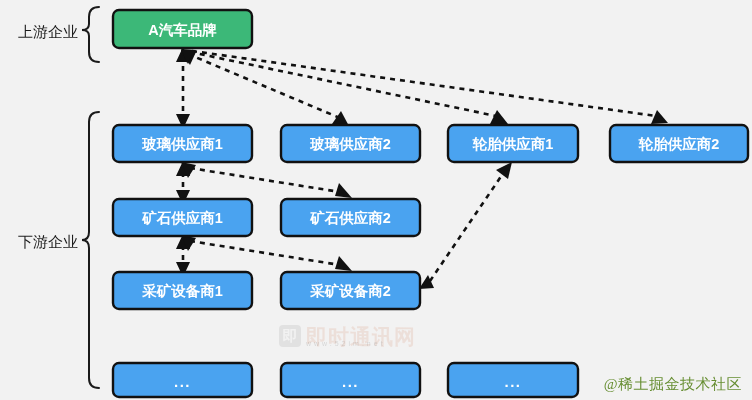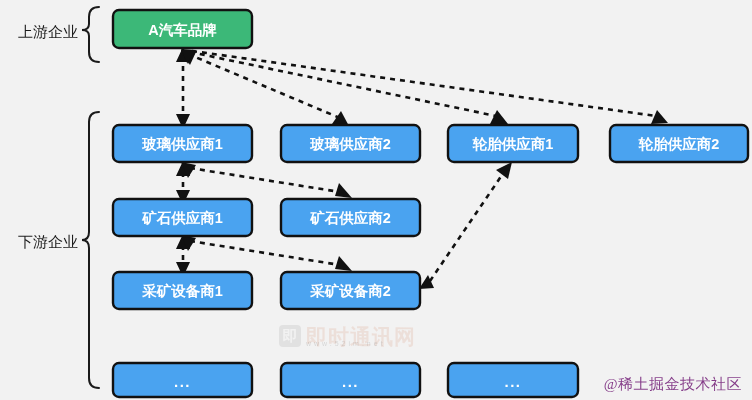--- a/index.html
+++ b/index.html
@@ -47,21 +47,21 @@
     letter-spacing:1px;line-height:1;
     font-family:"Liberation Sans","DejaVu Sans",sans-serif;
   }
   .wm-sub{
     position:absolute;left:306px;top:340px;
     font-size:7px;color:#555;opacity:0.18;letter-spacing:3px;
     font-family:"Liberation Sans","DejaVu Sans",sans-serif;
   }
   .wm-corner{
     position:absolute;right:10px;bottom:6px;
-    font-size:15px;color:#701a75;opacity:0.85;
+    font-size:15px;color:#4d7c0f;opacity:0.85;
     font-family:"Liberation Serif","DejaVu Serif",serif;
     letter-spacing:0.5px;
   }
 </style>
 </head>
 <body>
 
 <svg id="canvas" viewBox="0 0 752 400">
 
   <g>

